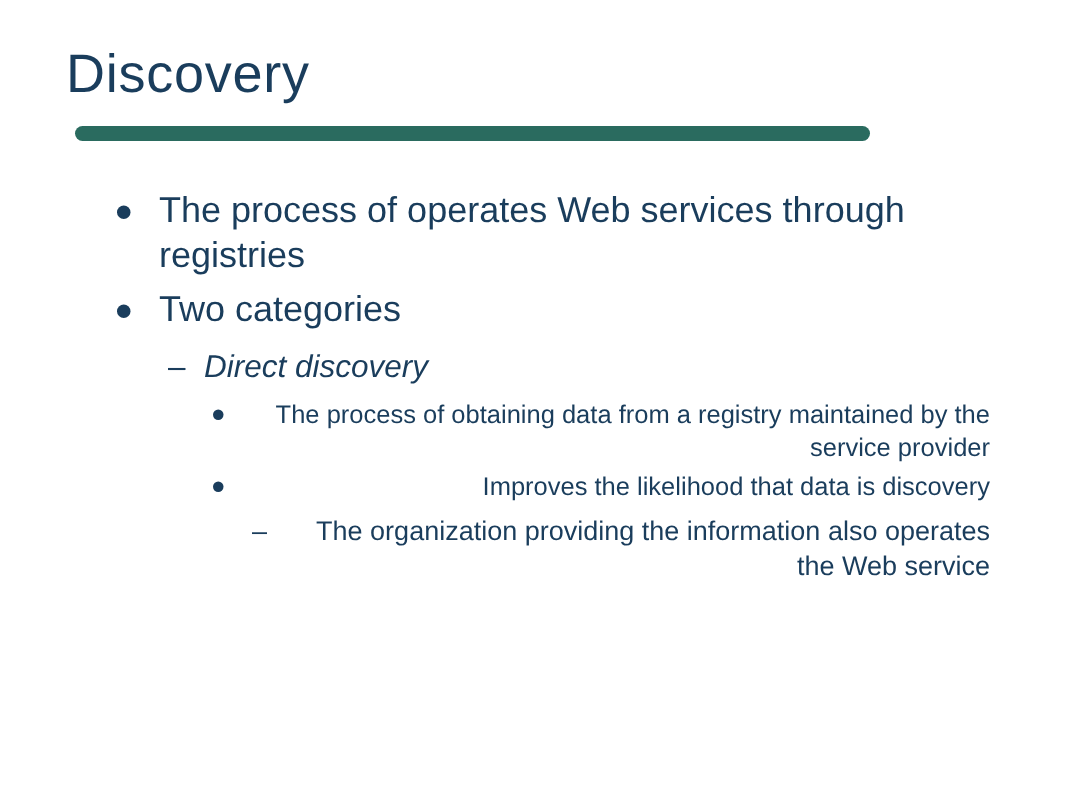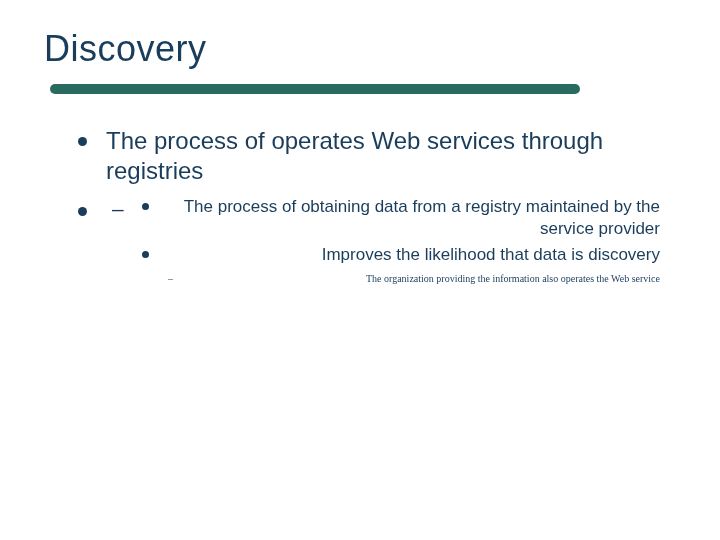--- a/index.html
+++ b/index.html
@@ -104,25 +104,24 @@
     width: 7px;
     height: 7px;
     background: #1a3d5c;
     border-radius: 50%;
   }
   .lvl4 {
     margin-top: 6px;
     margin-left: 6px;
   }
   .lvl4 > li {
-    font-size: 10px;
+    font-size: 18px;
     padding-left: 18px;
     line-height: 1.3;
     margin-bottom: 4px;
-    font-family: Liberation Serif, serif;
   }
   .lvl4 > li::before {
     content: "–";
     position: absolute;
     left: 0;
     top: 0;
   }
 </style>
 </head>
 <body>
@@ -136,22 +135,24 @@
       <div class="underline-bar"></div>
     </div>
   </div>
 
   <div class="content">
     <ul class="lvl1">
       <li>
         <span>The process of operates Web services through registries</span>
       </li>
       <li>
+        <span>Two categories</span>
         <ul class="lvl2">
           <li>
+            <span>Direct discovery</span>
             <ul class="lvl3">
               <li>
                 <span>The process of obtaining data from a registry maintained by the service provider</span>
               </li>
               <li>
                 <span>Improves the likelihood that data is discovery</span>
                 <ul class="lvl4">
                   <li>
                     <span>The organization providing the information also operates the Web service</span>
                   </li>

